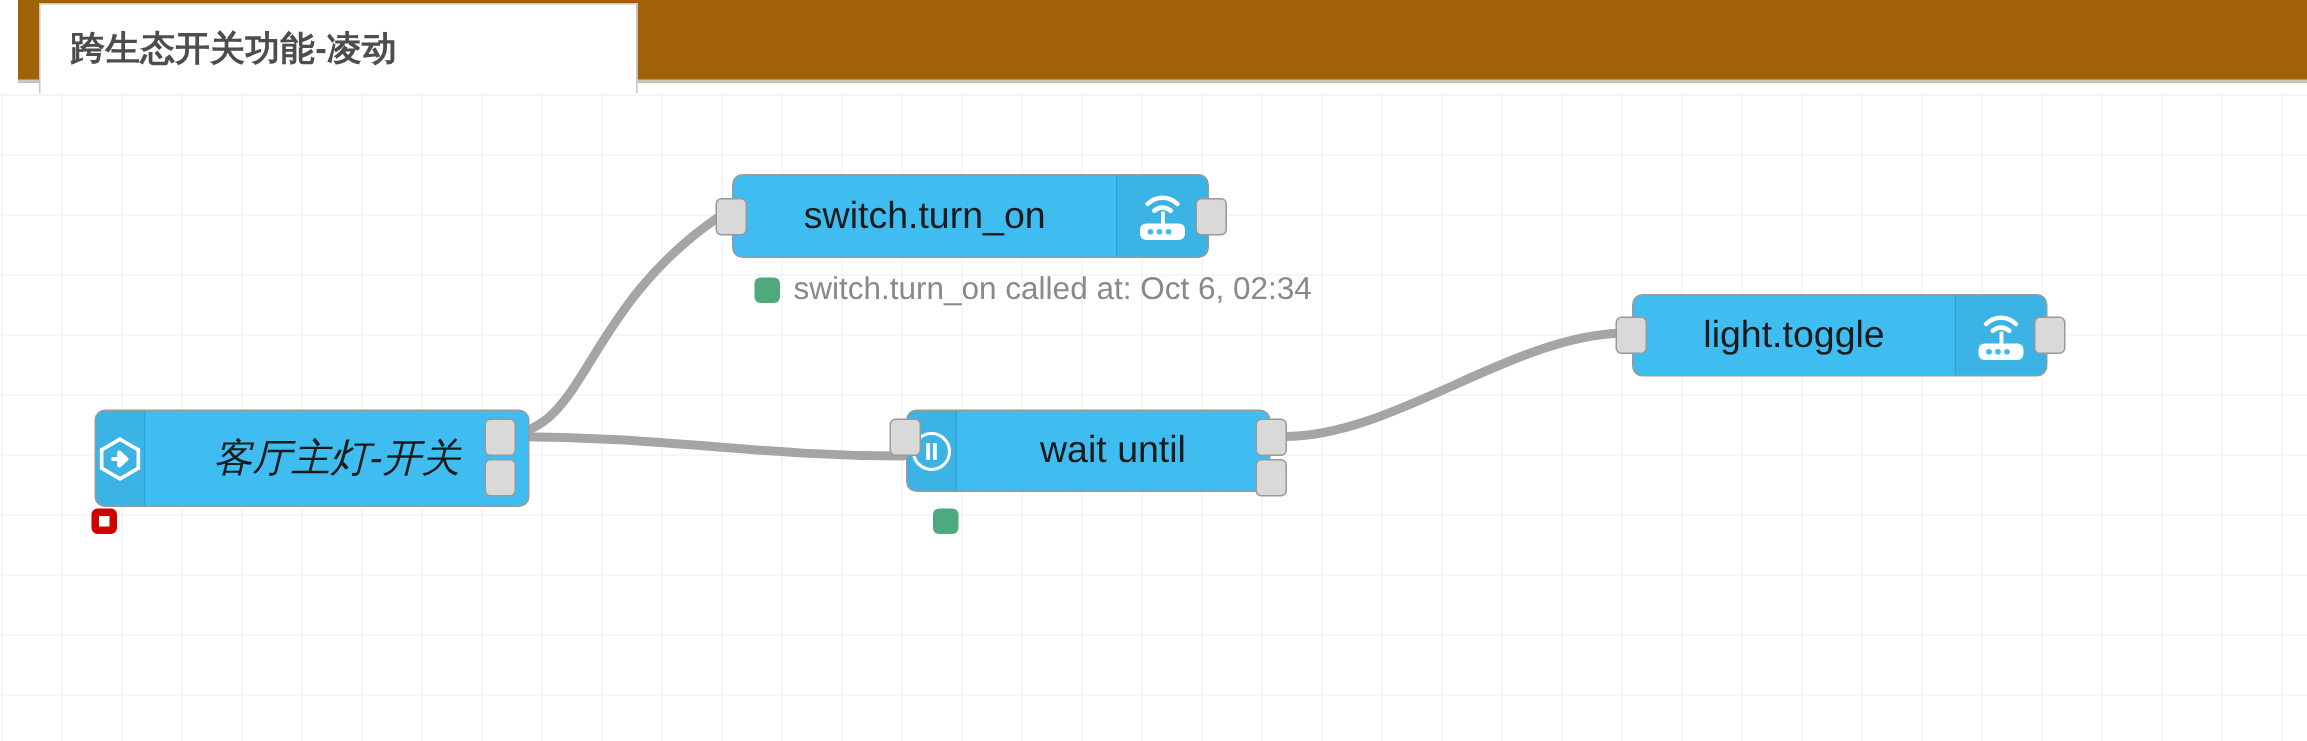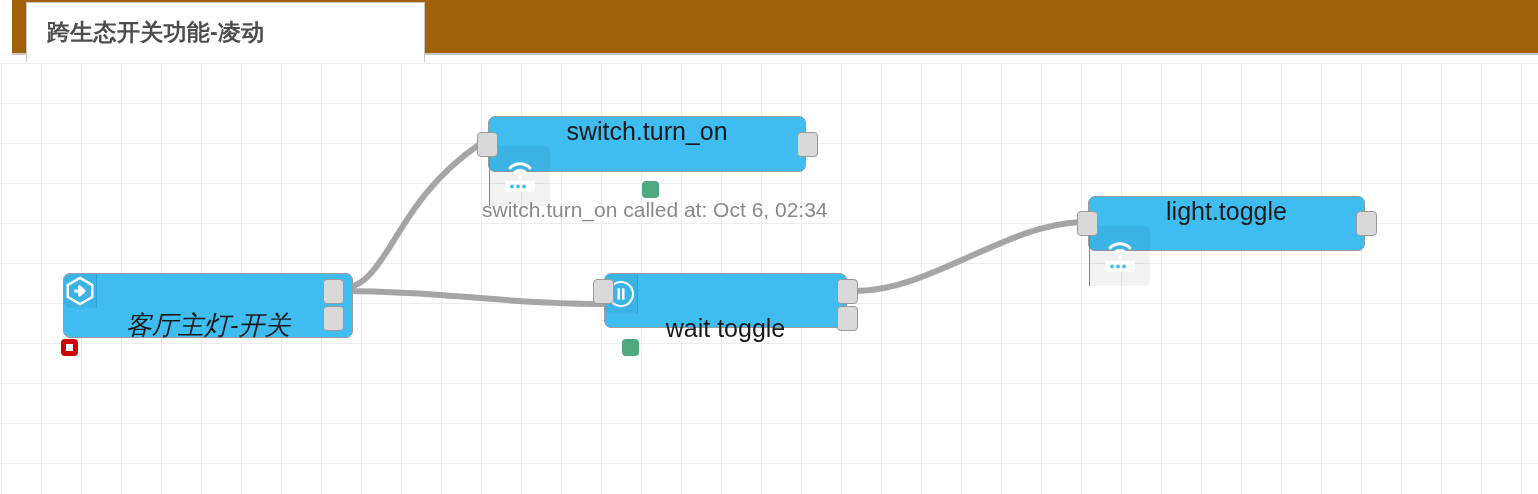--- a/index.html
+++ b/index.html
@@ -74,21 +74,20 @@
   
   .node {
     position: absolute;
     border: 1px solid #9a9a9a;
     border-radius: 7px;
     background: #3FBDF1;
     box-sizing: border-box;
     display: flex;
     align-items: stretch;
     box-shadow: 0 0 0 0 rgba(0,0,0,0);
-    flex-direction: column;
   }
   .node-icon-left {
     width: 32px;
     flex: 0 0 32px;
     border-right: 1px solid #2aa3d8;
     border-radius: 6px 0 0 6px;
     background: rgba(0,0,0,0.05);
     display: flex;
     align-items: center;
     justify-content: center;
@@ -197,34 +196,34 @@
           <rect x="20" y="17" width="2.6" height="9" fill="#ffffff"></rect>
           <rect x="6" y="25" width="30" height="11" rx="4" fill="#ffffff"></rect>
           <circle cx="13" cy="30.5" r="1.9" fill="#3FBDF1"></circle>
           <circle cx="19" cy="30.5" r="1.9" fill="#3FBDF1"></circle>
           <circle cx="25" cy="30.5" r="1.9" fill="#3FBDF1"></circle>
         </svg>
       </div>
     </div>
     <div class="port" style="left:477px; top:70px;"></div>
     <div class="port" style="left:797px; top:70px;"></div>
-    <div class="status" style="left:473px; top:119px;flex-direction:column;">
+    <div class="status" style="left:503px; top:119px;">
       <span class="status-dot dot-green"></span>
       <span class="status-text">switch.turn_on called at: Oct 6, 02:34</span>
     </div>
 
     <div class="node" style="left:604px; top:211px; width:243px; height:55px;">
       <div class="node-icon-left">
         <svg width="40" height="40" viewBox="0 0 40 40" aria-hidden="true">
           <circle cx="20" cy="20" r="15" fill="none" stroke="#ffffff" stroke-width="2.6"></circle>
           <rect x="15.6" y="13" width="3.2" height="14" fill="#ffffff"></rect>
           <rect x="21.2" y="13" width="3.2" height="14" fill="#ffffff"></rect>
         </svg>
       </div>
-      <div class="node-label">wait toggle</div>
+      <div class="node-label">wait until</div>
     </div>
     <div class="port" style="left:593px; top:217px;"></div>
     <div class="port" style="left:837px; top:217px;"></div>
     <div class="port" style="left:837px; top:244px;"></div>
     <div class="status" style="left:622px; top:277px;">
       <span class="status-dot dot-green"></span>
     </div>
 
     <div class="node" style="left:1088px; top:134px; width:277px; height:55px;text-align:right;">
       <div class="node-label">light.toggle</div>

